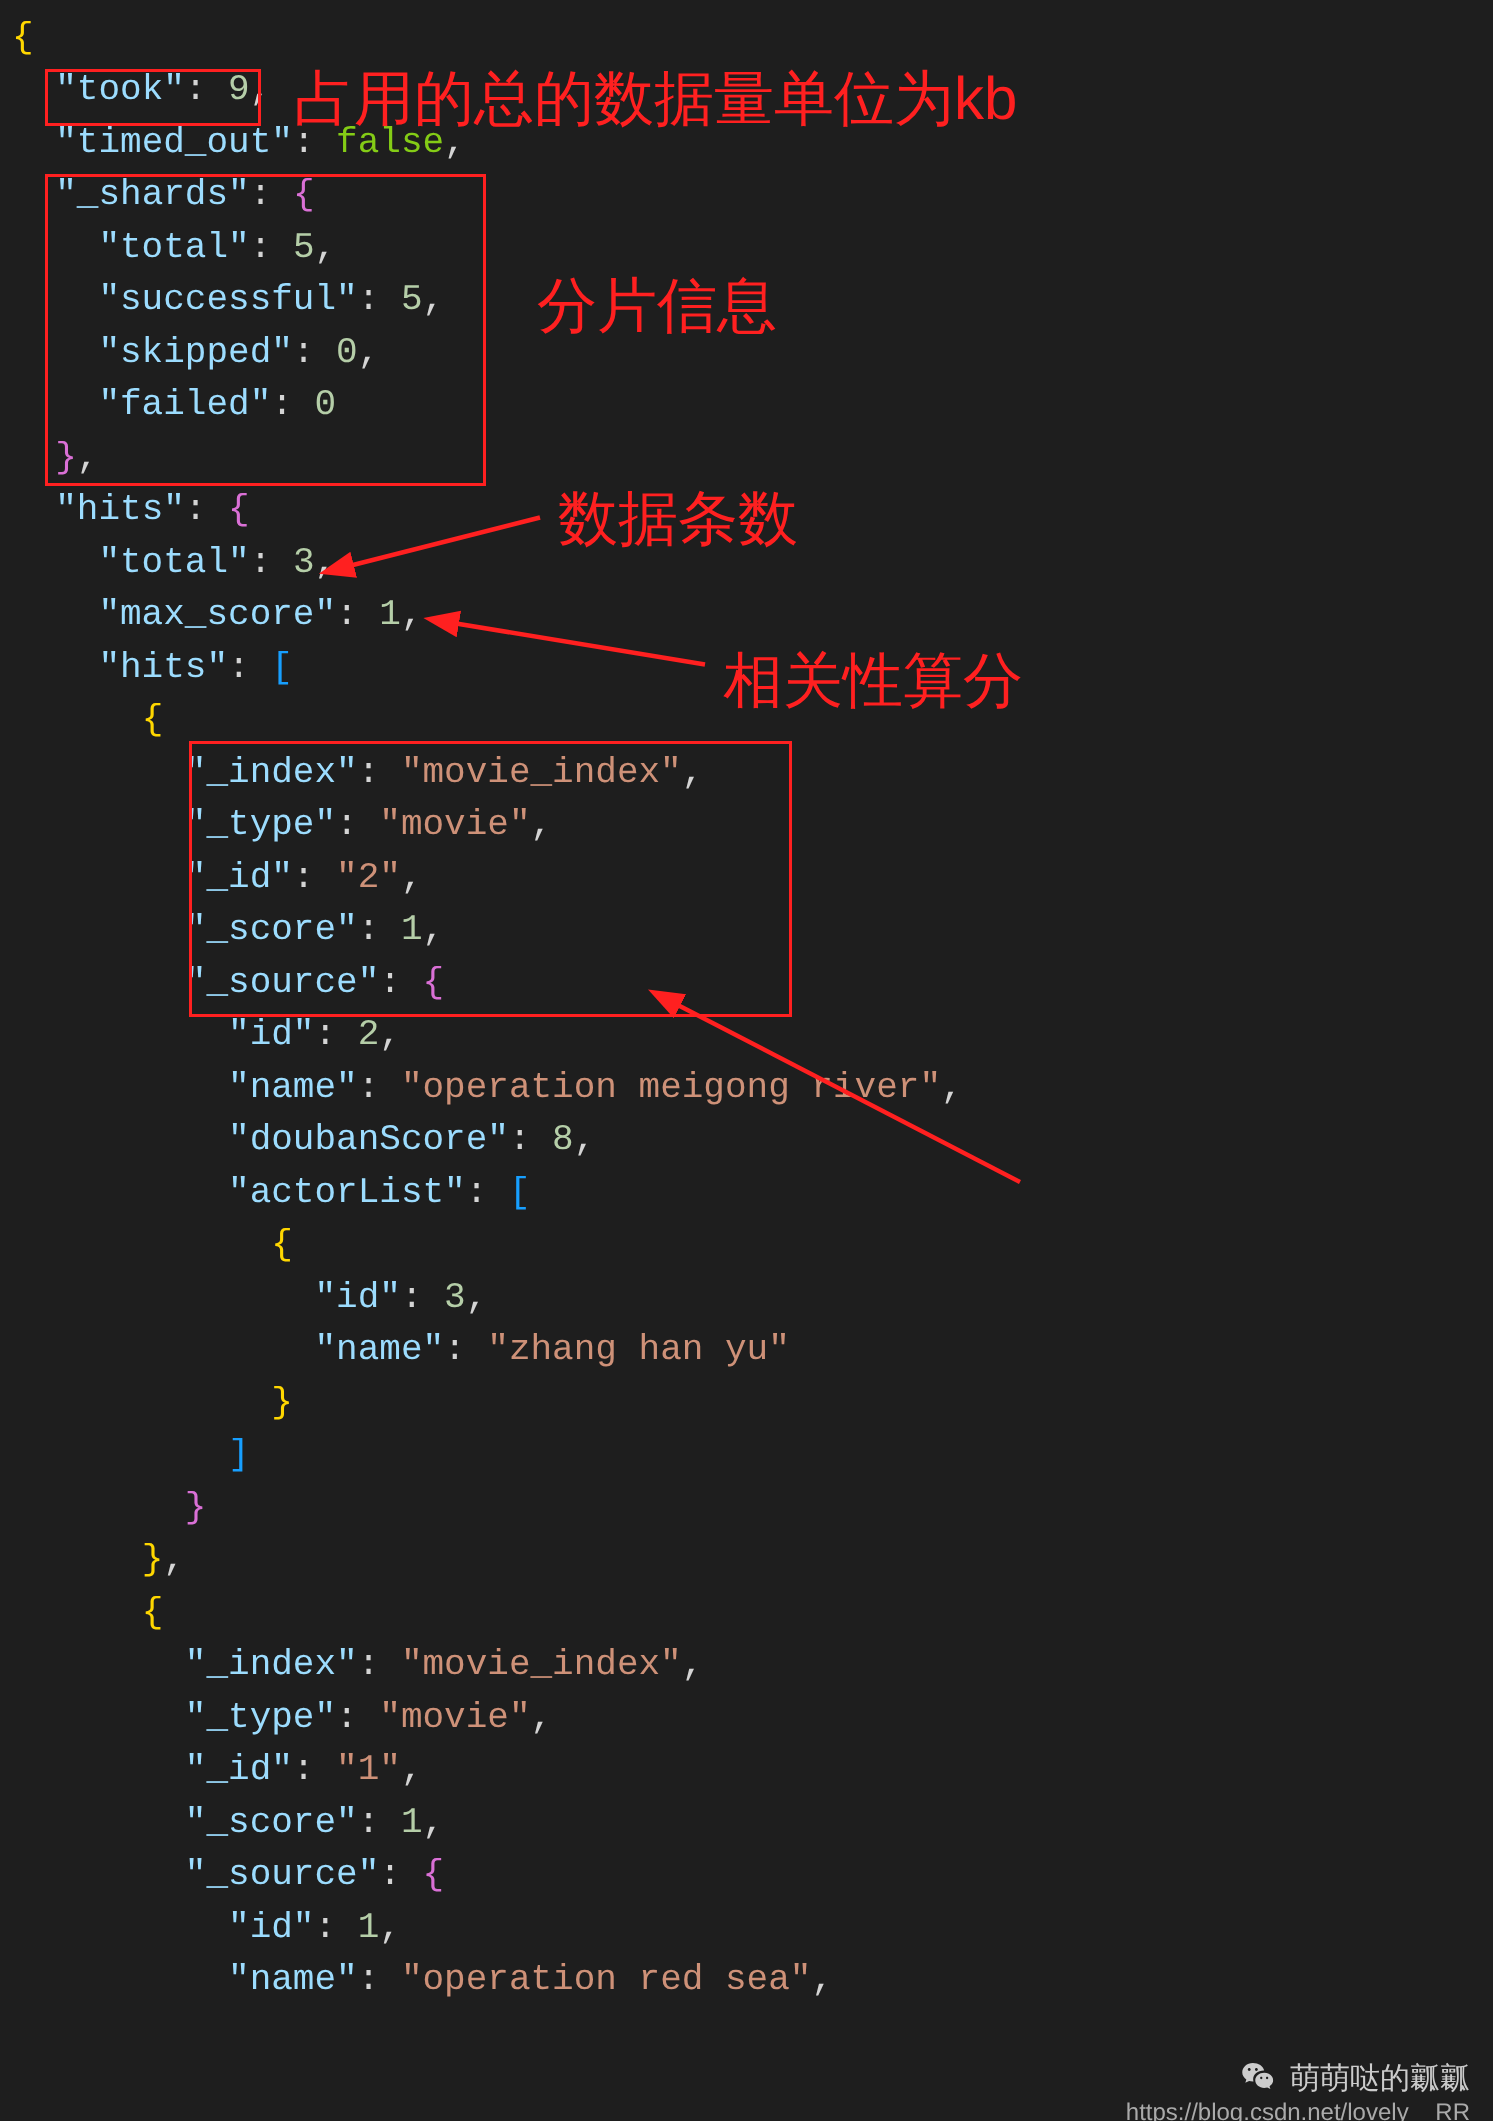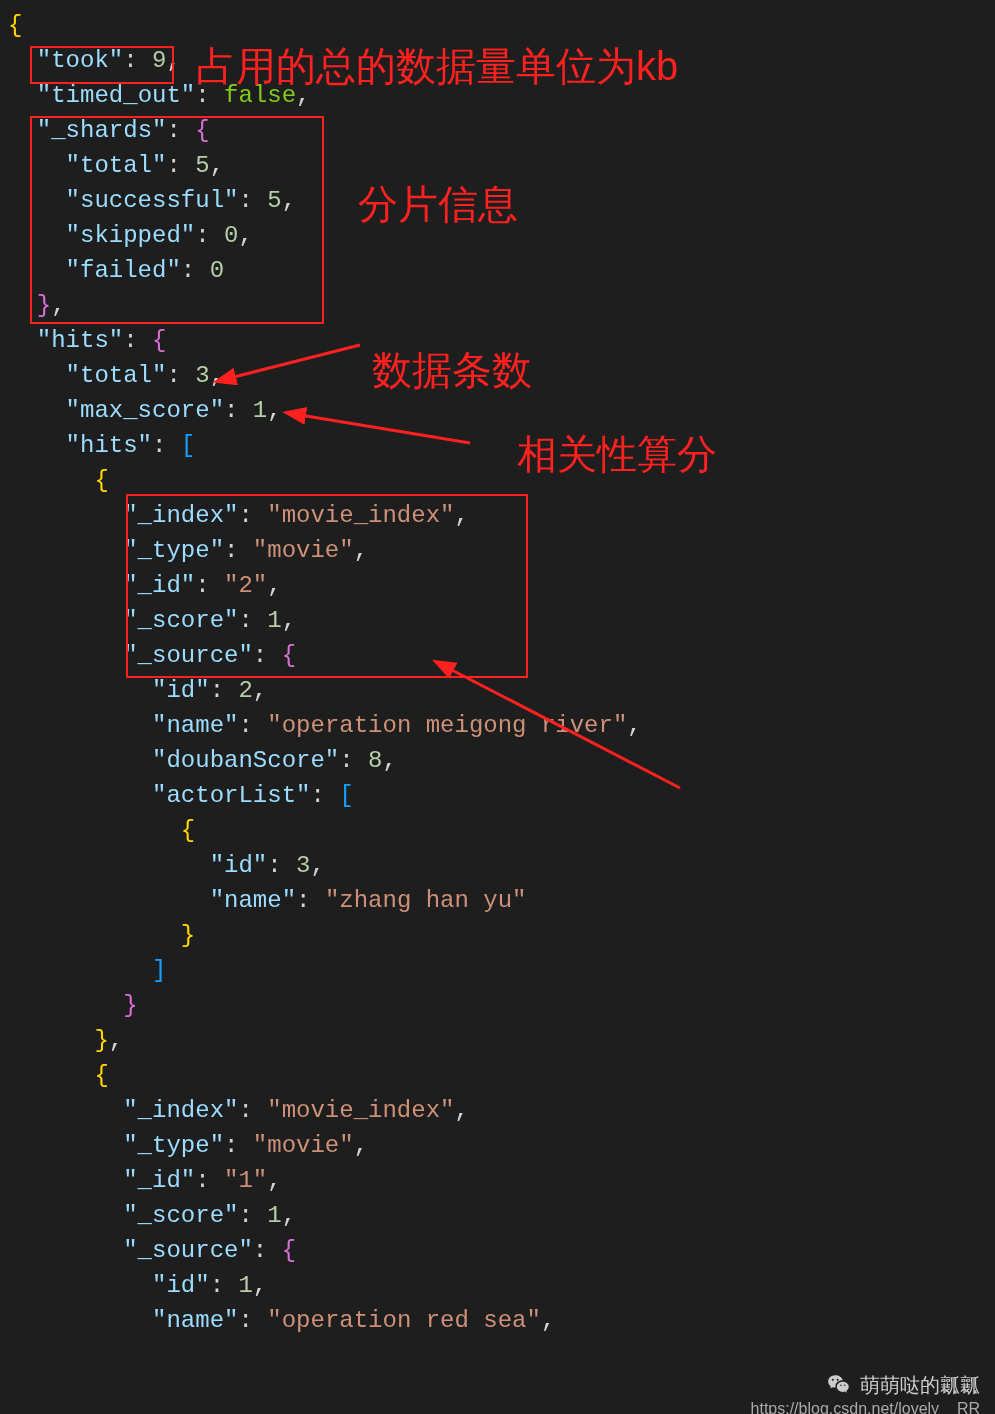--- a/index.html
+++ b/index.html
@@ -139,22 +139,22 @@
     </svg>
 </div>
 <div class="arrow" style="left:440px; top:660px;">
 <svg width="260" height="140">
       <line x1="240" y1="128" x2="8" y2="8" stroke="#ff2020" stroke-width="3" marker-end="url(#ah1)"></line>
     </svg>
 </div>
 
 <div class="annotation" style="left:196px; top:40px;">占用的总的数据量单位为kb</div>
 <div class="annotation" style="left:358px; top:178px;">分片信息</div>
-<div class="annotation" style="left:372px; top:320px;margin-top:24px;">数据条数</div>
-<div class="annotation" style="left:482px; top:428px;margin-left:35px;">相关性算分</div>
+<div class="annotation" style="left:372px; top:320px;">数据条数</div>
+<div class="annotation" style="left:482px; top:428px;">相关性算分</div>
 <div class="annotation" style="left:556px; top:774px;">
   <br>
 </div>
 
 <div class="watermark">
   <span class="wechat-icon">
     <svg viewBox="0 0 24 24" fill="#ccc">
         <path d="M8.5 3C4.9 3 2 5.6 2 8.8c0 1.8 1 3.4 2.5 4.5l-.6 2 2.3-1.2c.7.2 1.5.3 2.3.3h.4c-.1-.4-.2-.9-.2-1.3 0-3 2.9-5.4 6.5-5.4h.3C14.9 4.9 12 3 8.5 3zm-2.2 3.2c.5 0 .9.4.9.9s-.4.9-.9.9-.9-.4-.9-.9.4-.9.9-.9zm4.4 0c.5 0 .9.4.9.9s-.4.9-.9.9-.9-.4-.9-.9.4-.9.9-.9zM15.5 9c-3 0-5.5 2.1-5.5 4.7 0 2.6 2.5 4.7 5.5 4.7.6 0 1.3-.1 1.9-.3l1.9 1-.5-1.7c1.3-.9 2.2-2.2 2.2-3.7 0-2.6-2.5-4.7-5.5-4.7zm-1.8 2.6c.4 0 .7.3.7.7s-.3.7-.7.7-.7-.3-.7-.7.3-.7.7-.7zm3.6 0c.4 0 .7.3.7.7s-.3.7-.7.7-.7-.3-.7-.7.3-.7.7-.7z"></path>
       </svg>
   </span>

